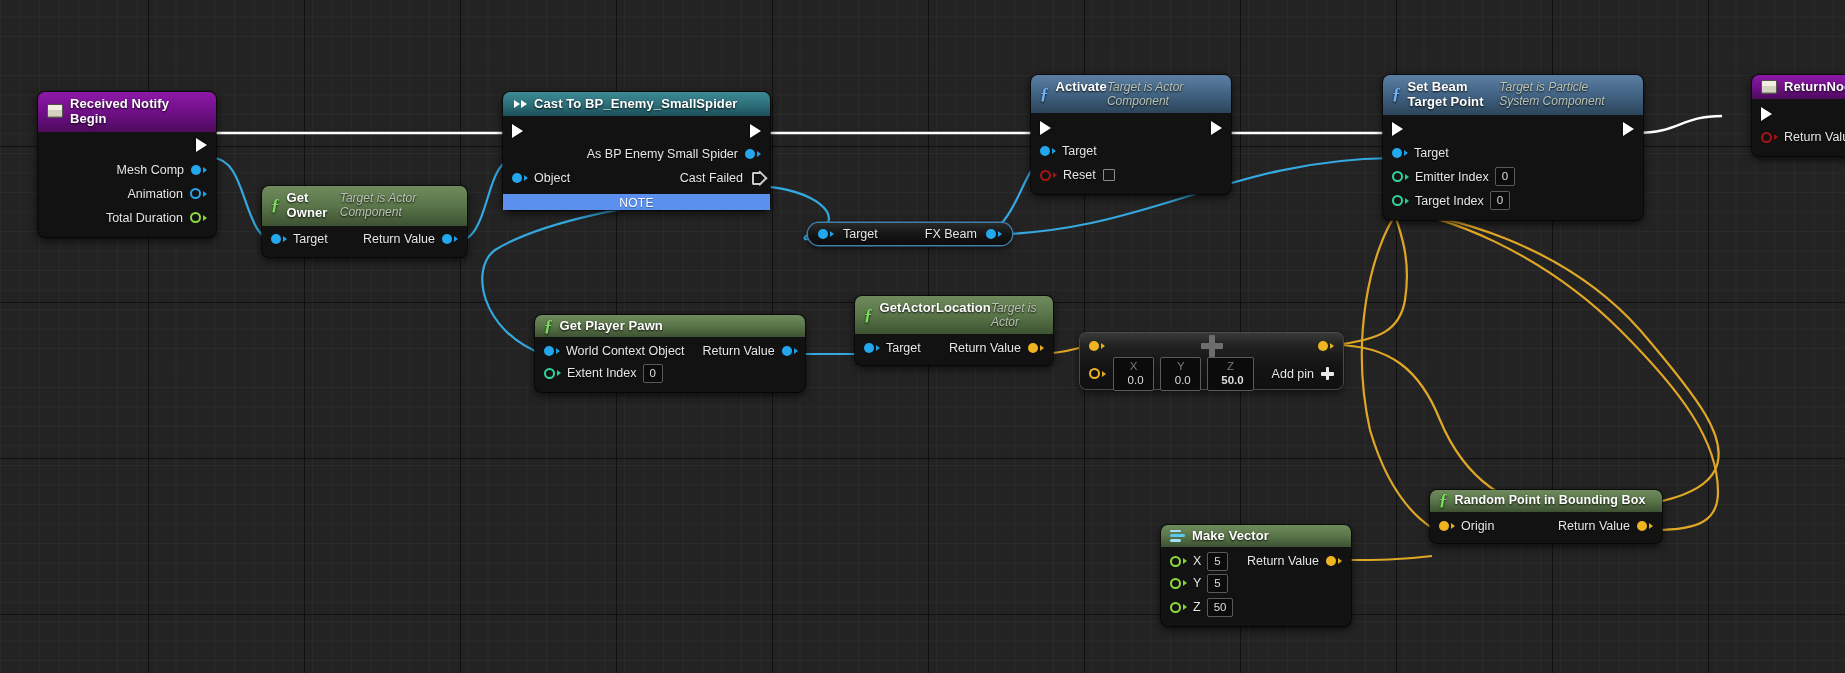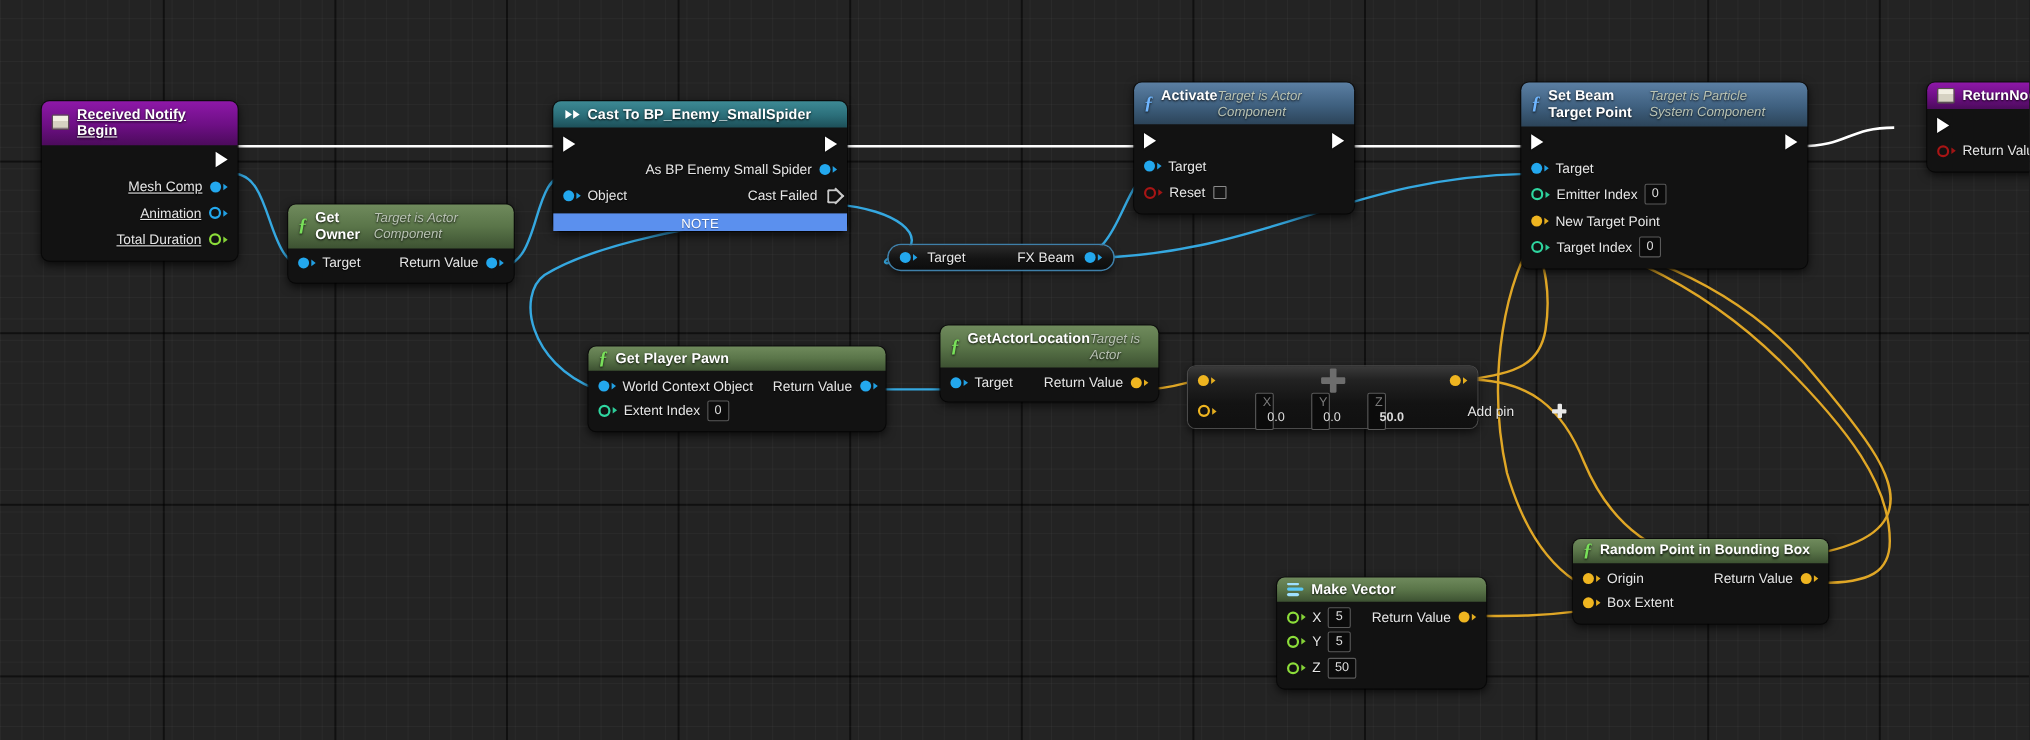--- a/index.html
+++ b/index.html
@@ -243,21 +243,21 @@
 
     <path d="M 1334 345 C 1390 345 1420 370 1440 420 C 1465 480 1510 510 1560 510 C 1640 510 1700 500 1715 470 C 1730 440 1700 400 1640 330 C 1560 240 1440 215 1398 211" stroke="#e0a726" stroke-width="2.2" fill="none"></path>
 
     <path d="M 1340 560 C 1380 560 1400 560 1432 556" stroke="#e0a726" stroke-width="2.2" fill="none"></path>
 
     <path d="M 1398 211 C 1370 250 1350 340 1370 430 C 1390 498 1420 520 1432 528" stroke="#e0a726" stroke-width="2.2" fill="none"></path>
 
     <path d="M 1655 530 C 1700 530 1718 520 1718 492 C 1718 440 1680 390 1620 330 C 1540 250 1440 214 1398 211" stroke="#e0a726" stroke-width="2.2" fill="none"></path>
   </svg>
 
-  <div class="node" style="left:38px; top:92px; width:178px;text-decoration:underline;">
+  <div class="node" style="left:38px; top:92px; width:178px;">
     <div class="nhead h-event">
       <span class="ico-box"></span>
       <span class="htext">
         <span class="ntitle">Received Notify Begin</span>
       </span>
     </div>
     <div class="row exec">
       <span class="spacer"></span>
       <span class="exectri"></span>
     </div>
@@ -411,27 +411,20 @@
     </div>
     <div class="row">
       <span class="pin c-int">
         <span class="dot hollow"></span>
         <span class="arrowsm"></span>
       </span>
       <span class="lbl" style="margin-left:6px;">Emitter Index</span>
       <span class="valbox">0</span>
     </div>
     <div class="row">
-      <span class="pin c-vec">
-        <span class="dot filled"></span>
-        <span class="arrowsm"></span>
-      </span>
-      <span class="lbl" style="margin-left:6px;">New Target Point</span>
-    </div>
-    <div class="row">
       <span class="pin c-int">
         <span class="dot hollow"></span>
         <span class="arrowsm"></span>
       </span>
       <span class="lbl" style="margin-left:6px;">Target Index</span>
       <span class="valbox">0</span>
     </div>
   </div>
 
   <div class="node" style="left:1752px; top:75px; width:133px;">
@@ -513,21 +506,21 @@
       <span class="pin c-vec">
         <span class="dot filled"></span>
         <span class="arrowsm"></span>
       </span>
       <span class="plusglyph"></span>
       <span class="pin c-vec">
         <span class="dot filled"></span>
         <span class="arrowsm"></span>
       </span>
     </div>
-    <div class="row" style="min-height:26px; padding:0 9px;gap:28px;">
+    <div class="row" style="min-height:26px; padding:0 9px;">
       <span class="pin c-vec">
         <span class="dot hollow"></span>
         <span class="arrowsm"></span>
       </span>
       <span class="valbox" style="margin-left:7px;">
         <span style="color:#7b7b7b;">X</span>
         <span style="margin-left:4px;">0.0</span>
       </span>
       <span class="valbox">
         <span style="color:#7b7b7b;">Y</span>
@@ -599,22 +592,15 @@
         <span class="arrowsm"></span>
       </span>
       <span class="lbl" style="margin-left:6px;">Origin</span>
       <span class="spacer"></span>
       <span class="lbl right">Return Value</span>
       <span class="pin c-vec" style="margin-left:7px;">
         <span class="dot filled"></span>
         <span class="arrowsm"></span>
       </span>
     </div>
-    <div class="row">
-      <span class="pin c-vec">
-        <span class="dot filled"></span>
-        <span class="arrowsm"></span>
-      </span>
-      <span class="lbl" style="margin-left:6px;">Box Extent</span>
-    </div>
   </div>
 
 </div>
 
 </body></html>

